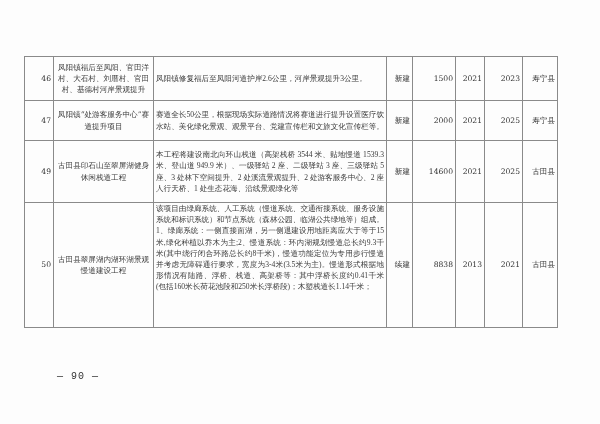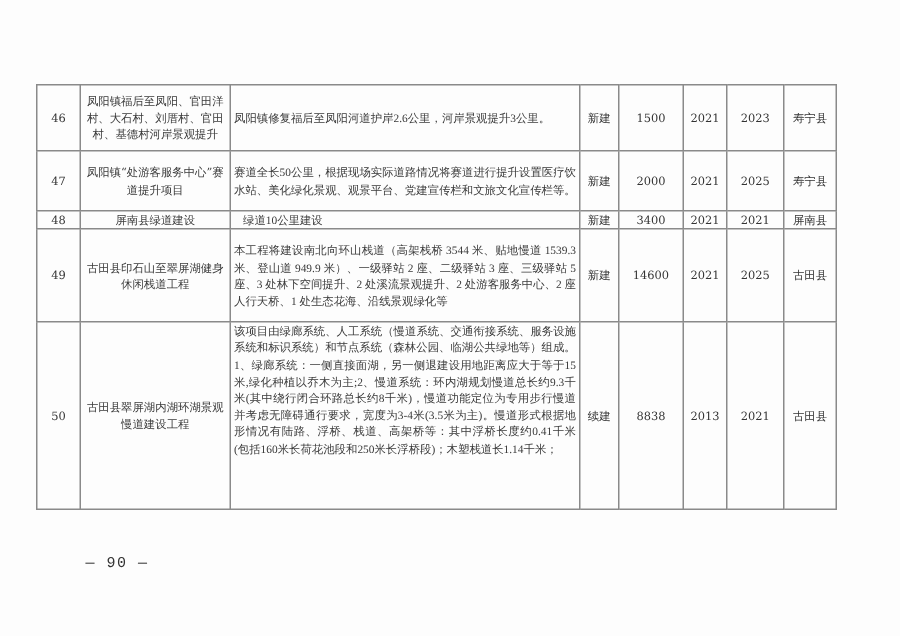--- a/index.html
+++ b/index.html
@@ -4,21 +4,21 @@
 <style>
   html, body { margin:0; padding:0; background:#fdfdfd; }
   body { width:600px; height:424px; position:relative; overflow:hidden;
          font-family:"DejaVu Serif","Liberation Serif",serif; color:#333; }
   table.proj { position:absolute; left:24px; top:56px; border-collapse:collapse;
                table-layout:fixed; width:533px; }
   table.proj td, table.proj th { border:1px solid #8a8a8a; padding:0 2px;
                font-size:7.6px; line-height:11.2px; vertical-align:middle; }
   table.proj th { font-family:"DejaVu Sans","Liberation Sans",sans-serif; font-weight:bold;
                font-size:8.2px; line-height:10.5px; color:#222; text-align:center; height:22px; }
-  td.c { text-align:center; font-size:7.8px; }
+  td.c { text-align:right; font-size:7.8px; }
   td.l { text-align:center; }
   td.content { text-align:justify; padding:0 3px; color:#3a3a3a;font-family:Liberation Serif, serif; }
   td.name { padding:0 5px; color:#3a3a3a; }
   .pageno { position:absolute; left:57px; top:371px; font-size:10px; color:#333;
             font-family:Liberation Mono, monospace; letter-spacing:1px; }
 </style>
 </head>
 <body>
 
 <table class="proj">
@@ -49,30 +49,20 @@
     <td class="c">47</td>
     <td class="l name">凤阳镇“处游客服务中心”赛道提升项目</td>
     <td class="content">赛道全长50公里，根据现场实际道路情况将赛道进行提升设置医疗饮水站、美化绿化景观、观景平台、党建宣传栏和文旅文化宣传栏等。</td>
     <td class="c">新建</td>
     <td class="c">2000</td>
     <td class="c">2021</td>
     <td class="c">2025</td>
     <td class="c">寿宁县</td>
   </tr>
 
-  <tr style="height:12px">
-    <td class="c">48</td>
-    <td class="l name">屏南县绿道建设</td>
-    <td class="content" style="padding-left:8px">绿道10公里建设</td>
-    <td class="c">新建</td>
-    <td class="c">3400</td>
-    <td class="c">2021</td>
-    <td class="c">2021</td>
-    <td class="c">屏南县</td>
-  </tr>
 
   <tr style="height:62px">
     <td class="c">49</td>
     <td class="l name">古田县印石山至翠屏湖健身休闲栈道工程</td>
     <td class="content">本工程将建设南北向环山栈道（高架栈桥 3544 米、贴地慢道 1539.3 米、登山道 949.9 米）、一级驿站 2 座、二级驿站 3 座、三级驿站 5 座、3 处林下空间提升、2 处溪流景观提升、2 处游客服务中心、2 座人行天桥、1 处生态花海、沿线景观绿化等</td>
     <td class="c">新建</td>
     <td class="c">14600</td>
     <td class="c">2021</td>
     <td class="c">2025</td>
     <td class="c">古田县</td>

